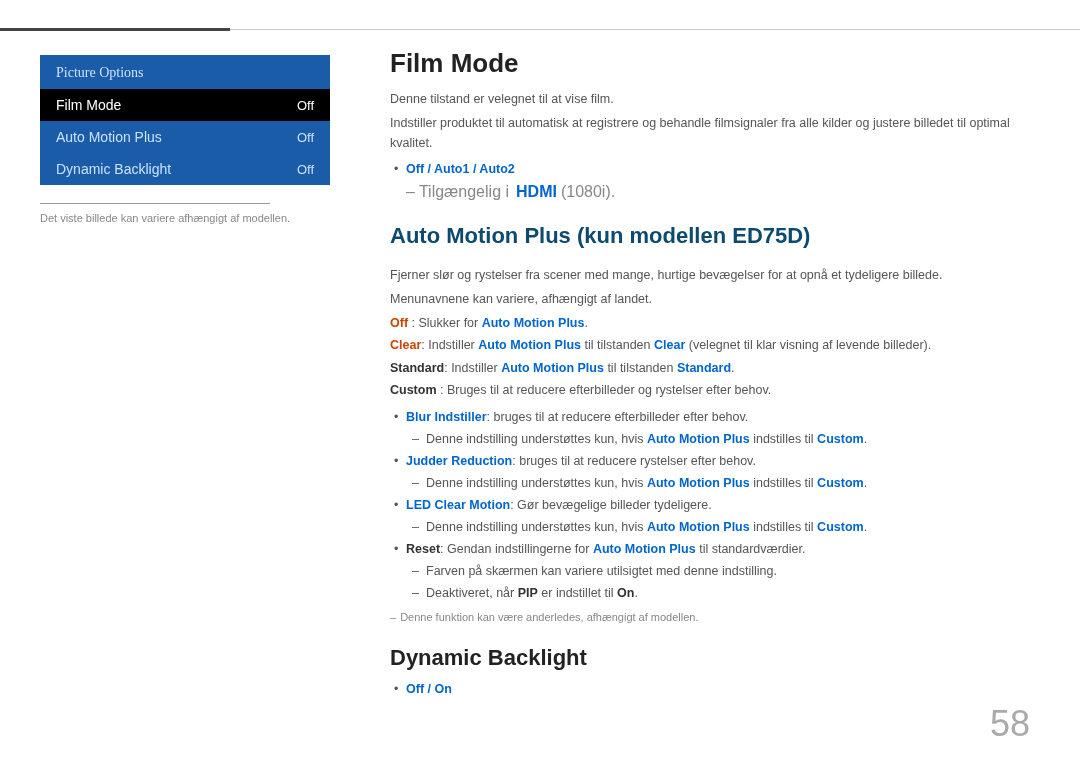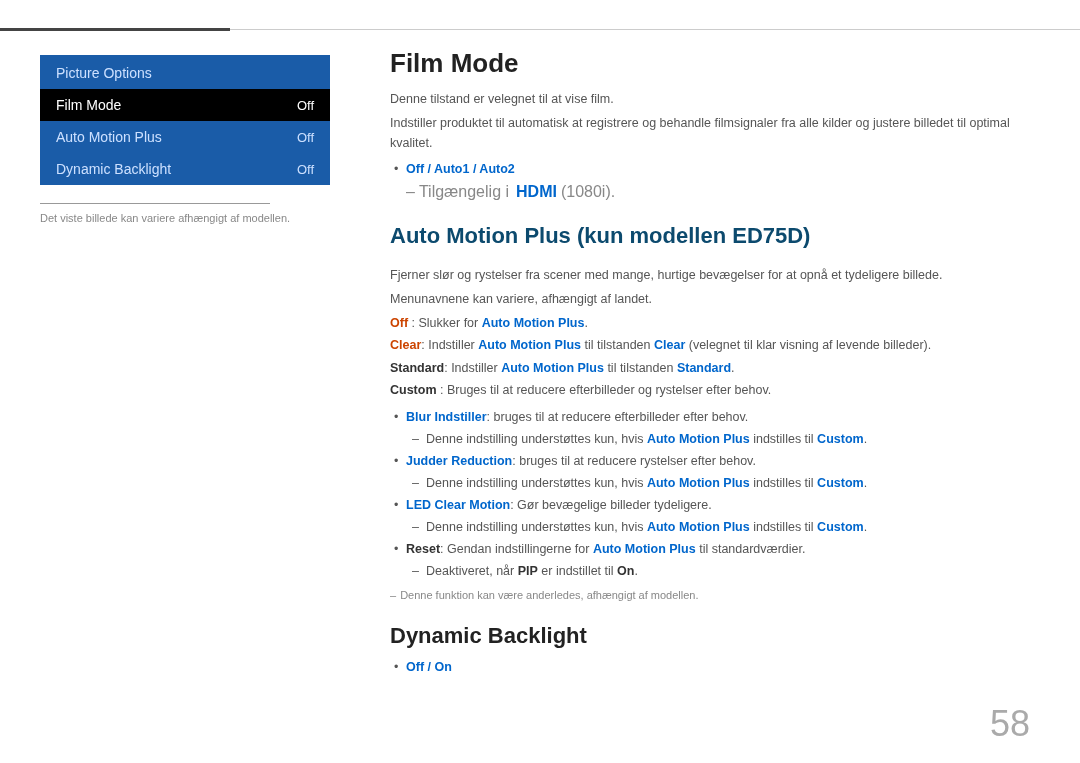--- a/index.html
+++ b/index.html
@@ -50,20 +50,21 @@
       padding: 0;
       width: 290px;
     }
 
     .picture-options-title {
       background: #1a5ca8;
       color: #cce0ff;
       font-size: 14px;
       padding: 10px 16px 8px 16px;
       font-weight: normal;
+      font-family: Liberation Serif, serif;
     }
 
     .menu-item {
       display: flex;
       justify-content: space-between;
       align-items: center;
       padding: 8px 16px;
       color: #cce0ff;
       font-size: 14px;
       cursor: pointer;
@@ -320,20 +321,21 @@
       </li>
       <li>
         <span class="highlight-blue">LED Clear Motion</span>: Gør bevægelige billeder tydeligere.
         <ul class="sub-list">
           <li>Denne indstilling understøttes kun, hvis <span class="highlight-blue">Auto Motion Plus</span> indstilles til <span class="highlight-blue">Custom</span>.</li>
         </ul>
       </li>
       <li>
         <span class="highlight-bold">Reset</span>: Gendan indstillingerne for <span class="highlight-blue">Auto Motion Plus</span> til standardværdier.
         <ul class="sub-list">
+          <li>Farven på skærmen kan variere utilsigtet med denne indstilling.</li>
           <li>Deaktiveret, når <span class="highlight-bold">PIP</span> er indstillet til <span class="highlight-bold">On</span>.</li>
         </ul>
       </li>
     </ul>
 
     <div class="section-note">Denne funktion kan være anderledes, afhængigt af modellen.</div>
   </div>
 
   <div>
     <div class="section-title-3">Dynamic Backlight</div>

